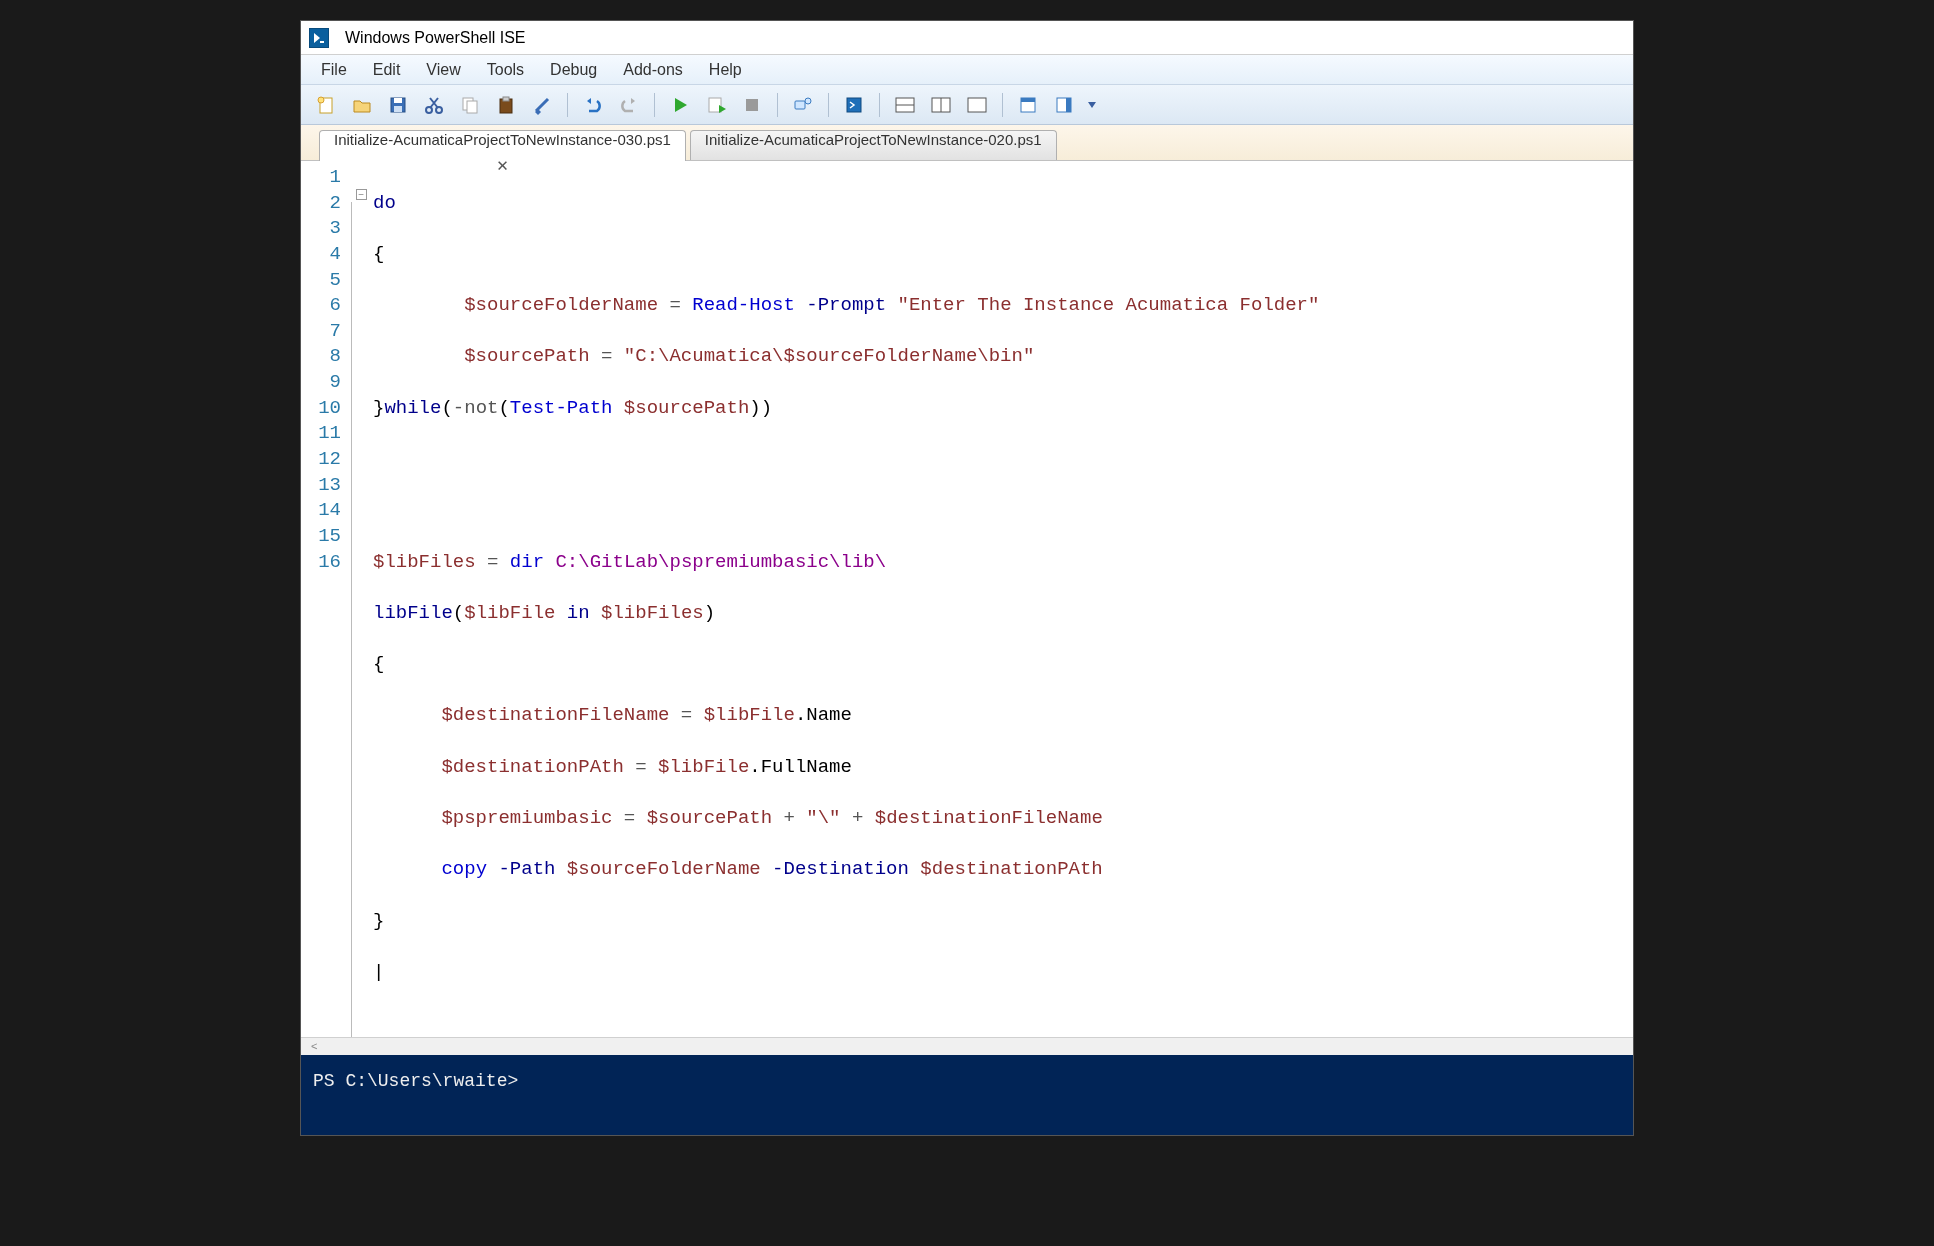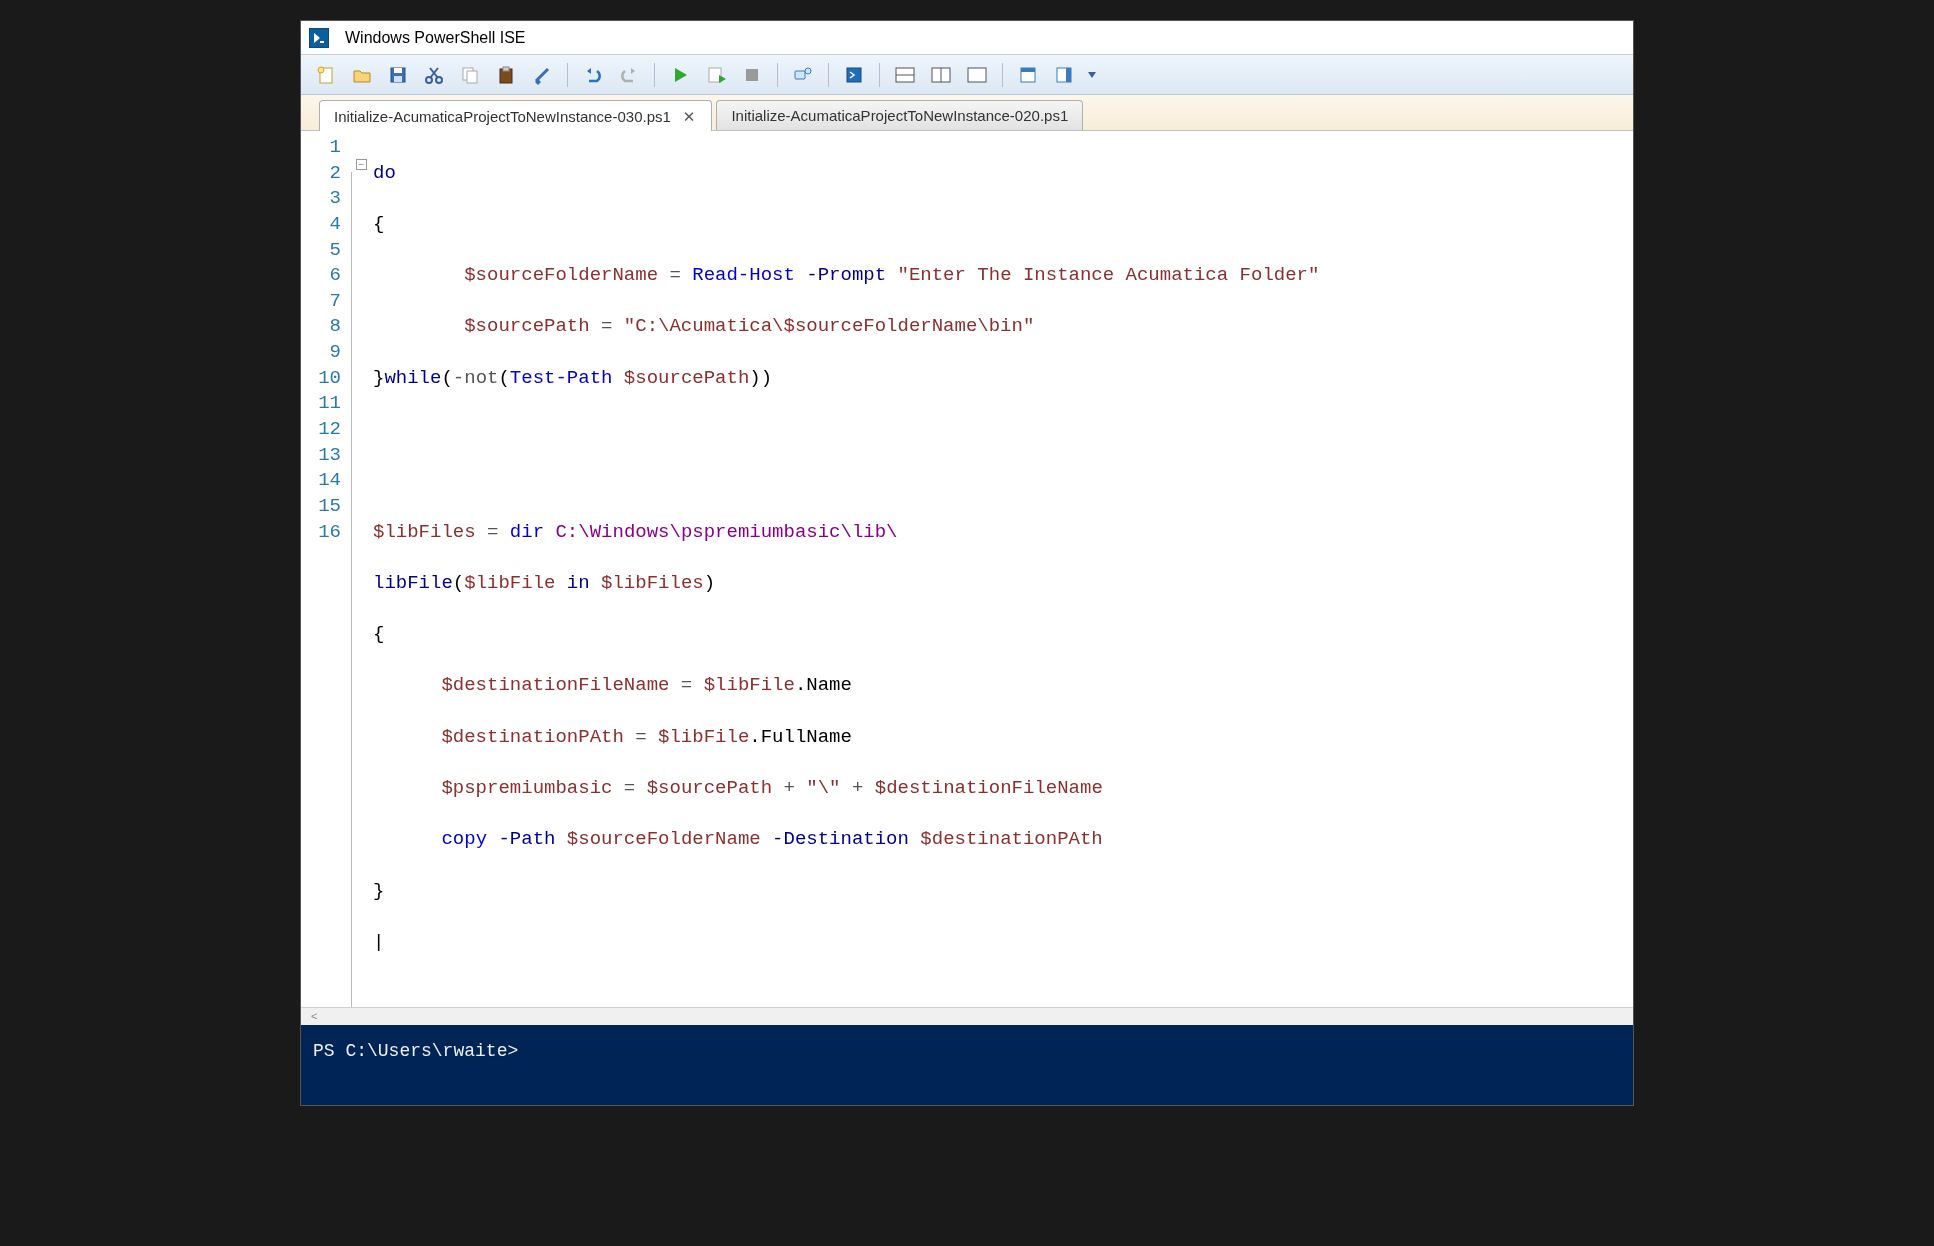--- a/index.html
+++ b/index.html
@@ -87,20 +87,21 @@
     display: flex;
     align-items: center;
     gap: 10px;
     border: 1px solid #b0b0b0;
     border-bottom: none;
     border-radius: 4px 4px 0 0;
     background: linear-gradient(#f5f5f5, #e2e2e2);
     font-size: 15px;
     color: #333;
     cursor: default;
+    flex-direction: column;
   }
   .tab.active {
     background: #fff;
     position: relative;
     top: 1px;
     height: 31px;
   }
   .tab-close {
     font-size: 15px;
     color: #555;
@@ -178,20 +179,29 @@
   <div class="titlebar">
     <div class="titlebar-icon">
       <svg width="14" height="14" viewBox="0 0 14 14">
           <polygon points="2,2 8,7 2,12" fill="#fff"></polygon>
           <rect x="8" y="10" width="4" height="2" fill="#fff"></rect>
         </svg>
     </div>
     <span>Windows PowerShell ISE</span>
   </div>
 
+  <div class="menubar">
+    <div class="menu-item">File</div>
+    <div class="menu-item">Edit</div>
+    <div class="menu-item">View</div>
+    <div class="menu-item">Tools</div>
+    <div class="menu-item">Debug</div>
+    <div class="menu-item">Add-ons</div>
+    <div class="menu-item">Help</div>
+  </div>
 
   <div class="toolbar">
     <div class="tool-btn">
         <svg width="20" height="20">
           <rect x="4" y="3" width="12" height="15" fill="#fff" stroke="#c8a028"></rect>
           <circle cx="5" cy="5" r="3" fill="#ffe27a" stroke="#d8a030"></circle>
         </svg>
       </div>
     <div class="tool-btn">
         <svg width="20" height="20">
@@ -358,21 +368,21 @@
 
     </div>
     <div class="code">
 <div><span class="kw-navy">do</span></div>
 <div><span class="kw-black">{</span></div>
 <div><span class="kw-darkred">        $sourceFolderName</span><span class="kw-gray"> = </span><span class="kw-blue">Read-Host</span><span class="kw-navy"> -Prompt </span><span class="kw-darkred">"Enter The Instance Acumatica Folder"</span></div>
 <div><span class="kw-darkred">        $sourcePath</span><span class="kw-gray"> = </span><span class="kw-darkred">"C:\Acumatica\$sourceFolderName\bin"</span></div>
 <div><span class="kw-black">}</span><span class="kw-navy">while</span><span class="kw-black">(</span><span class="kw-gray">-not</span><span class="kw-black">(</span><span class="kw-blue">Test-Path</span><span class="kw-darkred"> $sourcePath</span><span class="kw-black">))</span></div>
 <div><span></span>&nbsp;</div>
 <div><span></span>&nbsp;</div>
-<div><span class="kw-darkred">$libFiles</span><span class="kw-gray"> = </span><span class="kw-blue">dir</span><span class="kw-purple"> C:\Windows\pspremiumbasic\lib\</span></div>
+<div><span class="kw-darkred">$libFiles</span><span class="kw-gray"> = </span><span class="kw-blue">dir</span><span class="kw-purple"> C:\GitLab\pspremiumbasic\lib\</span></div>
 <div><span class="kw-navy">libFile</span><span class="kw-black">(</span><span class="kw-darkred">$libFile</span><span class="kw-navy"> in </span><span class="kw-darkred">$libFiles</span><span class="kw-black">)</span></div>
 <div><span class="kw-black">{</span></div>
 <div><span class="kw-darkred">      $destinationFileName</span><span class="kw-gray"> = </span><span class="kw-darkred">$libFile</span><span class="kw-black">.</span><span class="kw-black">Name</span></div>
 <div><span class="kw-darkred">      $destinationPAth</span><span class="kw-gray"> = </span><span class="kw-darkred">$libFile</span><span class="kw-black">.</span><span class="kw-black">FullName</span></div>
 <div><span class="kw-darkred">      $pspremiumbasic</span><span class="kw-gray"> = </span><span class="kw-darkred">$sourcePath</span><span class="kw-gray"> + </span><span class="kw-darkred">"\"</span><span class="kw-gray"> + </span><span class="kw-darkred">$destinationFileName</span></div>
 <div><span>      </span><span class="kw-blue">copy</span><span class="kw-navy"> -Path </span><span class="kw-darkred">$sourceFolderName</span><span class="kw-navy"> -Destination </span><span class="kw-darkred">$destinationPAth</span></div>
 <div><span class="kw-black">}</span></div>
 <div><span class="kw-black">|</span></div>
     </div>
   </div>

